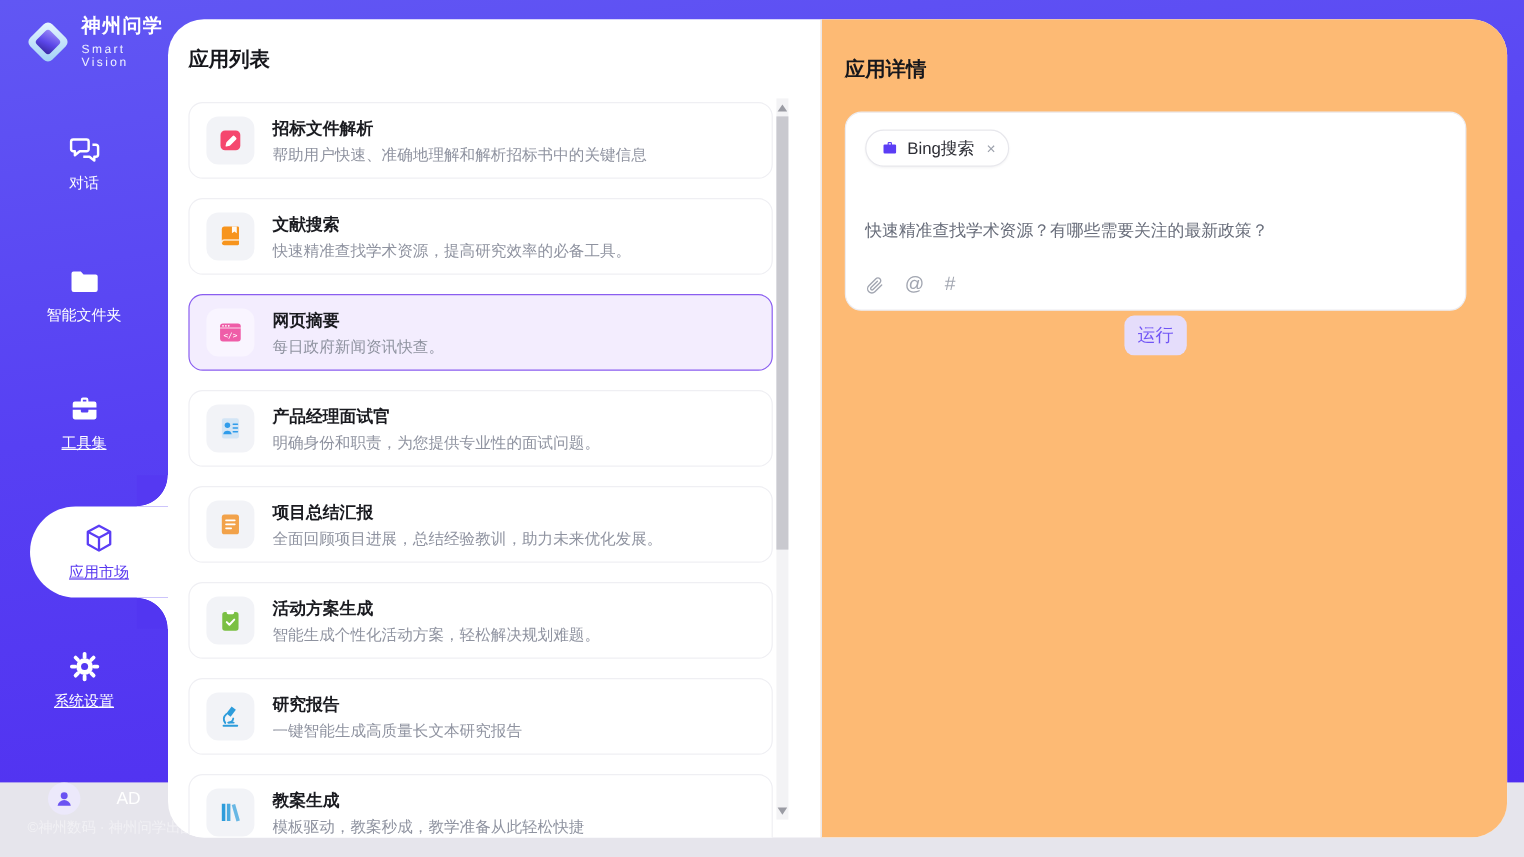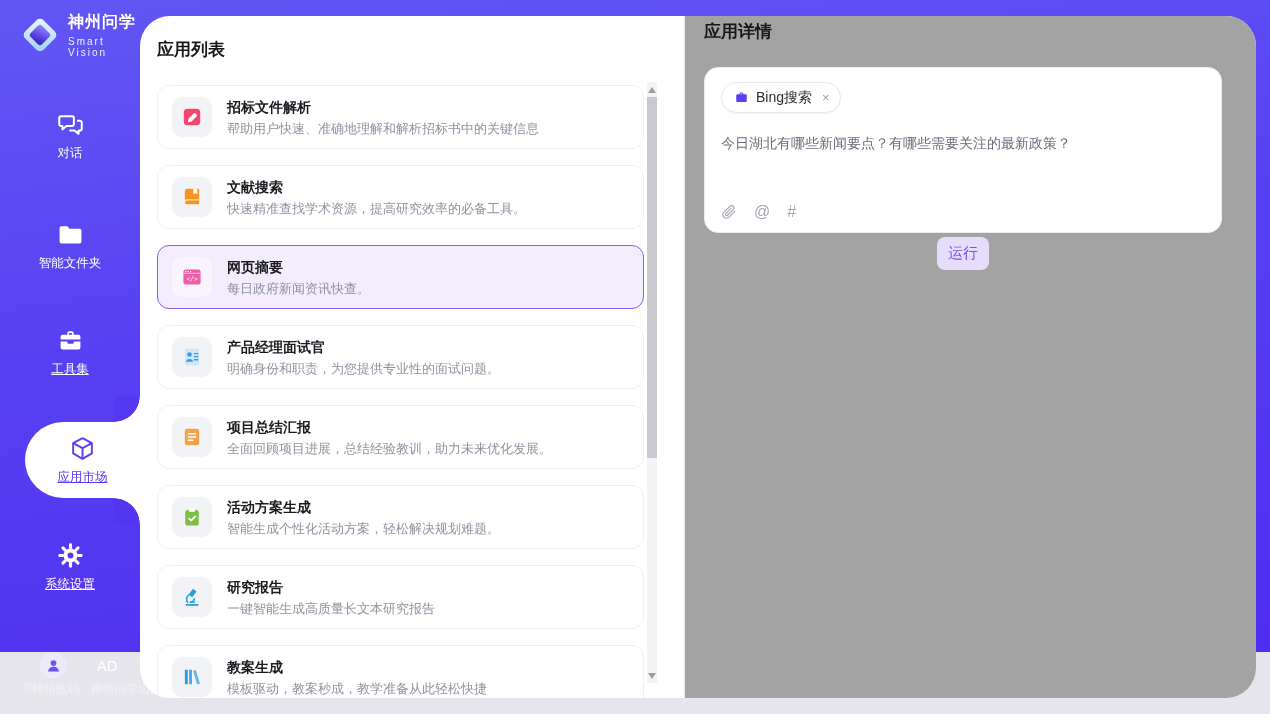--- a/index.html
+++ b/index.html
@@ -68,23 +68,23 @@
   .sb { position:absolute; top:66px; right:27px; width:10px; height:601px; background:#f3f3f5; }
   .sb-thumb { position:absolute; left:0; top:15px; width:10px; height:361px; background:#c9c9cf; cursor:pointer; }
   .sb-btn { position:absolute; left:0; width:10px; height:13px; display:flex;
             align-items:center; justify-content:center; cursor:pointer; }
   .sb-btn.up { top:1px; } .sb-btn.down { bottom:1px; }
   .sb-btn.up::before { content:""; border-left:4px solid transparent; border-right:4px solid transparent;
                        border-bottom:6px solid #9b9ca4; }
   .sb-btn.down::before { content:""; border-left:4px solid transparent; border-right:4px solid transparent;
                          border-top:6px solid #9b9ca4; }
 
-  .detail-col { flex:1; background:#a3a3a3; border-left:1px solid #e9e9ee; padding:4px 34px 0 19px; }
+  .detail-col { flex:1; background:#fdba74; border-left:1px solid #e9e9ee; padding:30px 34px 0 19px; }
   .composer { margin-top:24px; height:166px; background:#fff; border:1px solid #ececf1;
-              border-radius:14px; padding:14px 16px 12px; display:flex; flex-direction:column; }
+              border-radius:14px; padding:14px 16px 12px; display:flex; flex-direction:column;gap:23px; }
   .tag { display:inline-flex; align-items:center; gap:7px; height:31px; padding:0 10px 0 12px;
          background:#fff; border:1px solid #e7e7ec; border-radius:17px; align-self:flex-start;
          box-shadow:0 1px 2px rgba(20,20,40,0.05); }
   .tag svg { width:15px; height:15px; display:block; }
   .tag-label { font-size:14px; color:#2c2d34; }
   .tag-close { font-size:13px; color:#9ba0ab; margin-left:3px; cursor:pointer; line-height:1; }
   .question { margin-top:22px; font-size:14px; color:#686d7a; flex:1; }
   .composer-icons { display:flex; align-items:center; gap:17px; color:#a2a6b1; }
   .composer-icons .glyph { font-size:16px; line-height:1; cursor:pointer; }
   .composer-icons svg { width:16px; height:16px; display:block; cursor:pointer; }
@@ -303,21 +303,21 @@
         <div class="composer">
           <div class="tag">
             <span id="tag-icon">
                 <svg viewBox="0 0 24 24">
                   <path fill="#5b3df5" d="M9.1 6.9V5.5a1.7 1.7 0 0 1 1.7-1.7h2.4a1.7 1.7 0 0 1 1.7 1.7v1.4h3.9a1.6 1.6 0 0 1 1.6 1.6v8.9a1.6 1.6 0 0 1-1.6 1.6H5.2a1.6 1.6 0 0 1-1.6-1.6V8.5a1.6 1.6 0 0 1 1.6-1.6h3.9zm1.5 0h2.8V5.4h-2.8v1.5z"></path>
                 </svg>
               </span>
             <span class="tag-label">Bing搜索</span>
             <span class="tag-close">×</span>
           </div>
-          <div class="question">今日湖北有哪些新闻要点？有哪些需要关注的最新政策？</div>
+          <div class="question">快速精准查找学术资源？有哪些需要关注的最新政策？</div>
           <div class="composer-icons" id="composer-icons">
               <span>
                 <svg viewBox="0 0 24 24" fill="none" stroke="#a2a6b1" stroke-width="1.7" stroke-linecap="round" stroke-linejoin="round">
                   <path d="M20.6 11.2l-8.5 8.5a5.3 5.3 0 0 1-7.5-7.5l8.8-8.8a3.5 3.5 0 0 1 5 5l-8.6 8.5a1.76 1.76 0 0 1-2.5-2.5l8-7.9"></path>
                 </svg>
               </span>
               <span class="glyph">@</span>
               <span class="glyph">#</span>
             </div>
         </div>

